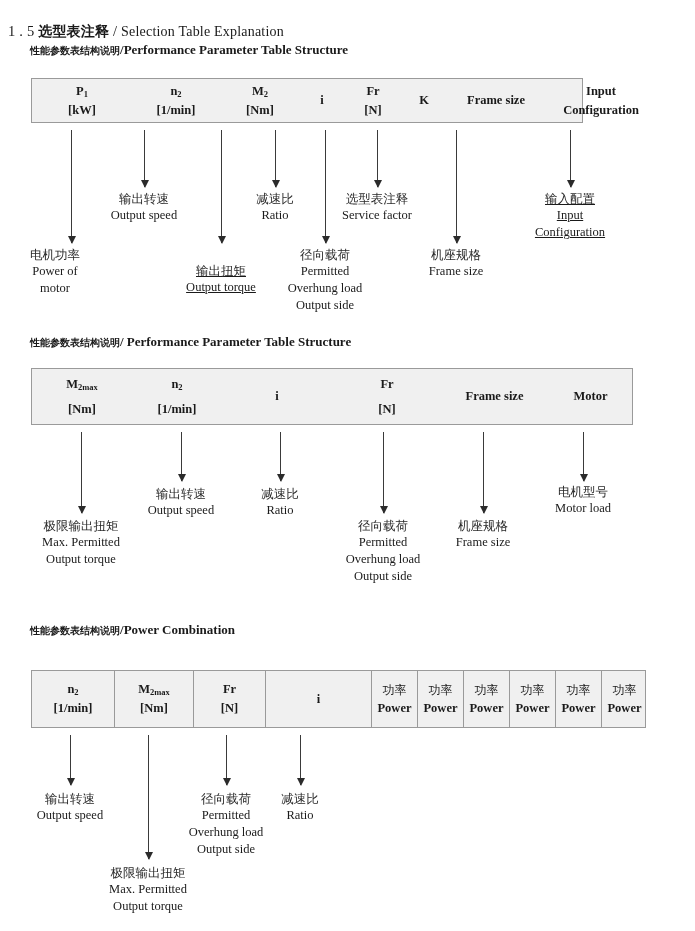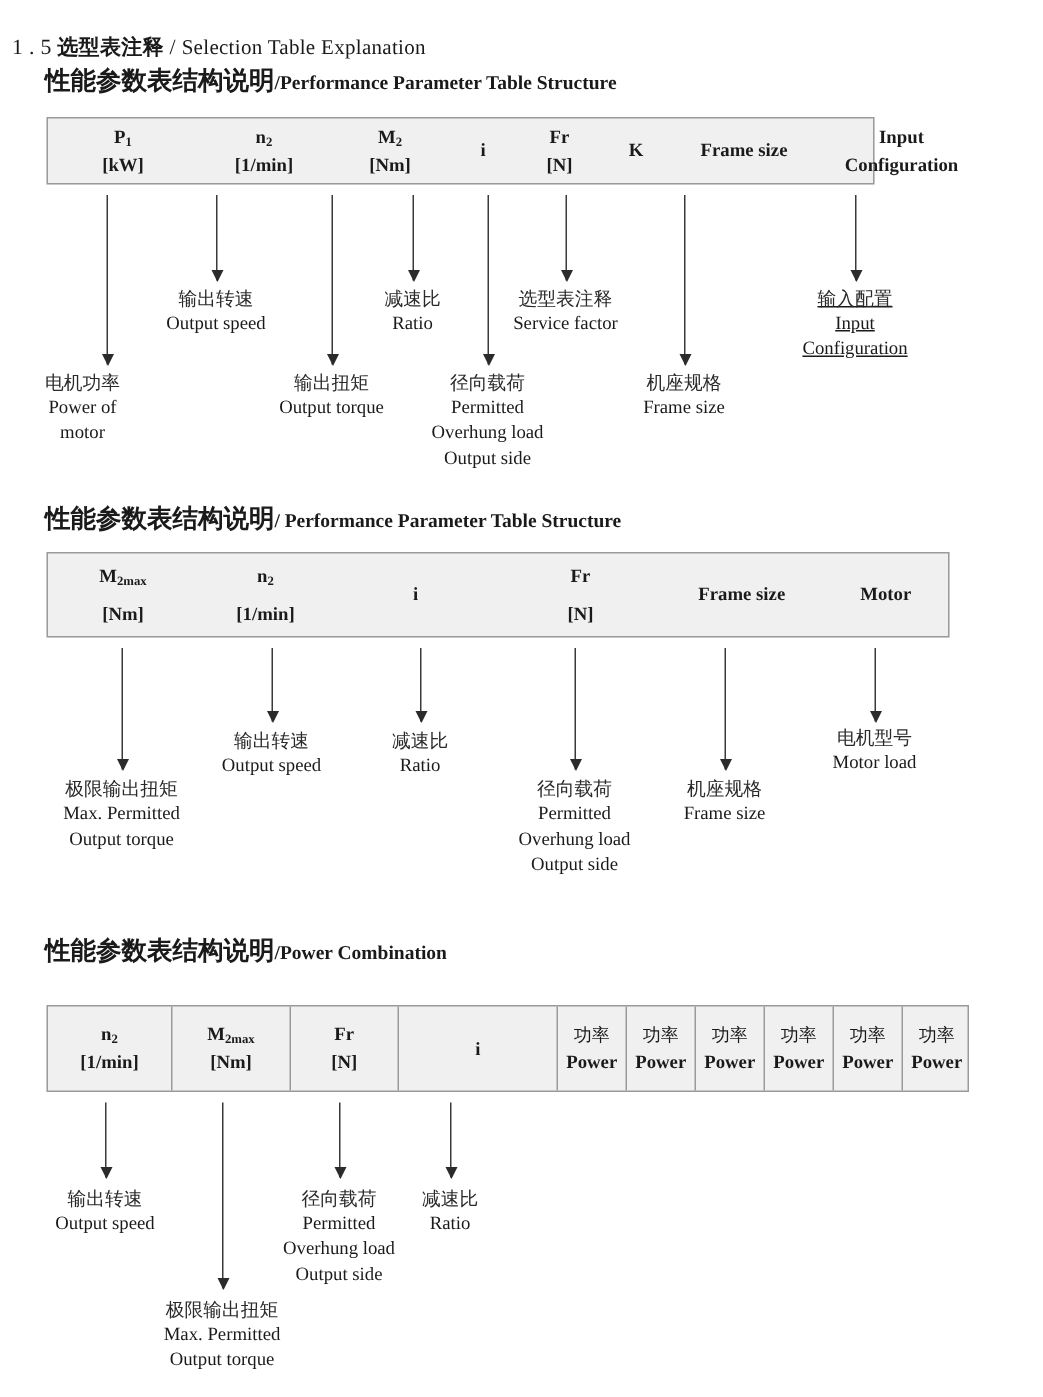--- a/index.html
+++ b/index.html
@@ -28,21 +28,21 @@
   .doc-title .num { font-family: "Liberation Serif", serif; }
   .doc-title .cn  { font-family: "DejaVu Sans", sans-serif; font-weight: bold; font-size: 14px; }
   .doc-title .en  { font-family: "Liberation Serif", serif; font-size: 14px; }
 
   .sec-head {
     position: absolute;
     left: 30px;
     font-size: 12.5px;
     white-space: nowrap;
   }
-  .sec-head .cn { font-family: "DejaVu Sans", sans-serif; font-weight: bold; font-size: 17px; }
+  .sec-head .cn { font-family: "DejaVu Sans", sans-serif; font-weight: bold; font-size: 10px; }
   .sec-head .en { font-family: "Liberation Serif", serif; font-weight: bold; font-size: 13px; }
 
   
   .tbl {
     position: absolute;
     background: #f0f0f0;
     border: 1px solid #9a9a9a;
     box-sizing: border-box;
   }
   .tbl .cell {
@@ -165,21 +165,21 @@
 
   <div class="anno" style="left:55px;  top:246px;">
     <span class="cn">电机功率</span>
     <span class="en">Power of</span>
     <span class="en">motor</span>
   </div>
   <div class="anno" style="left:144px; top:190px;">
     <span class="cn">输出转速</span>
     <span class="en">Output speed</span>
   </div>
-  <div class="anno" style="left:221px; top:246px;">
+  <div class="anno" style="left:221px; top:262px;text-decoration:underline;">
     <span class="cn">输出扭矩</span>
     <span class="en">Output torque</span>
   </div>
   <div class="anno" style="left:275px; top:190px;">
     <span class="cn">减速比</span>
     <span class="en">Ratio</span>
   </div>
   <div class="anno" style="left:325px; top:246px;">
     <span class="cn">径向载荷</span>
     <span class="en">Permitted</span>

